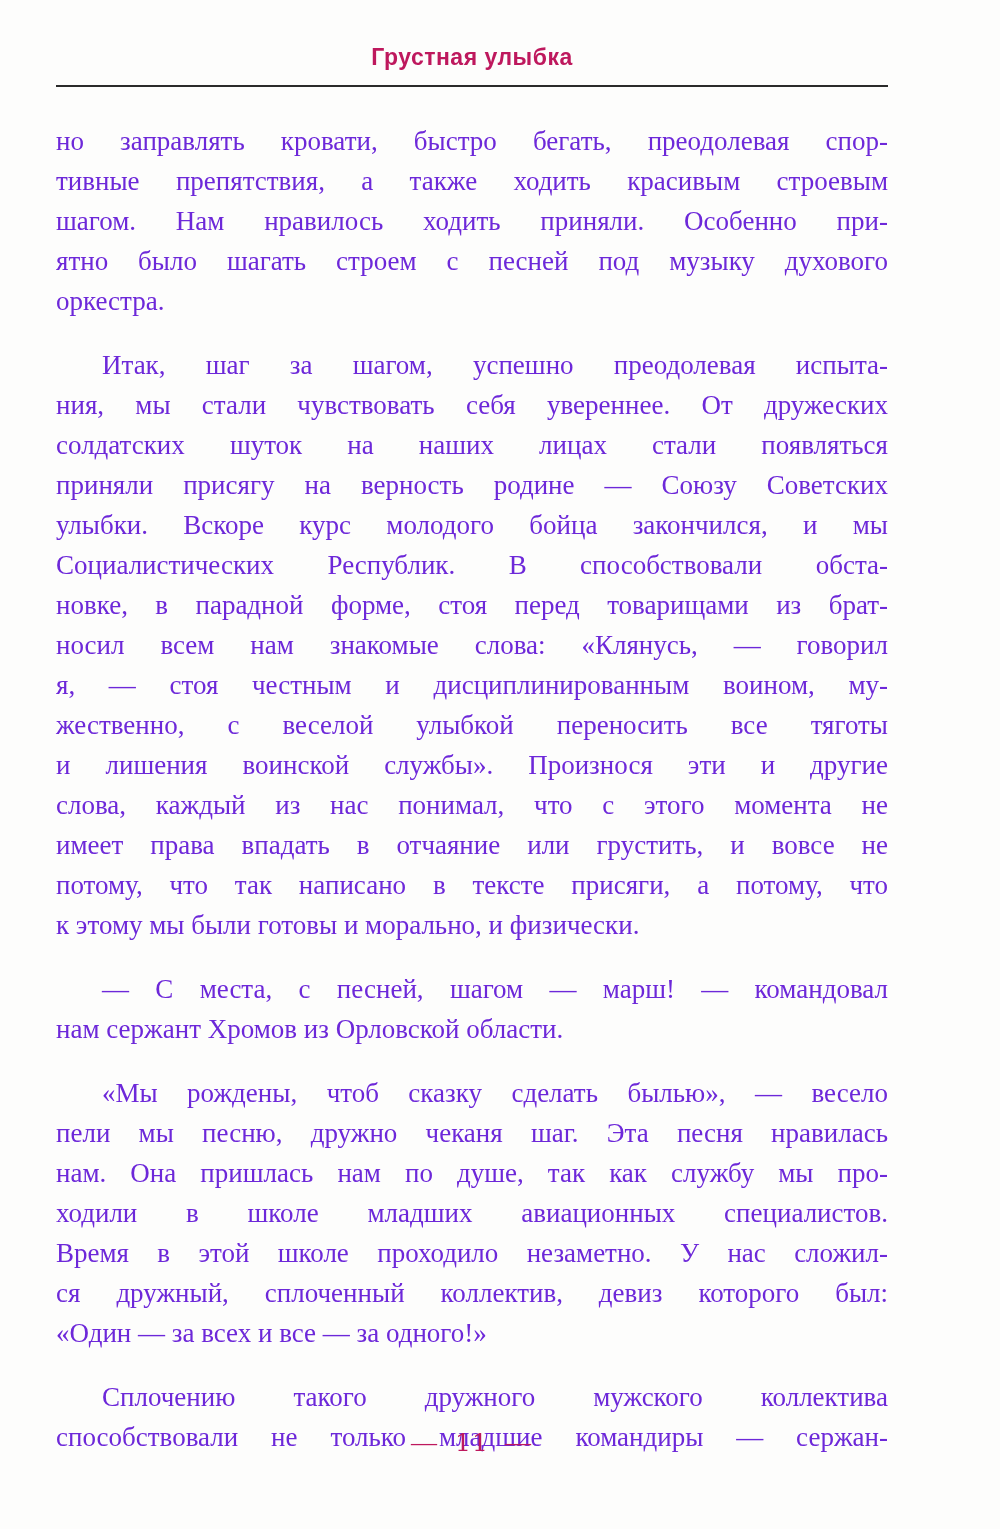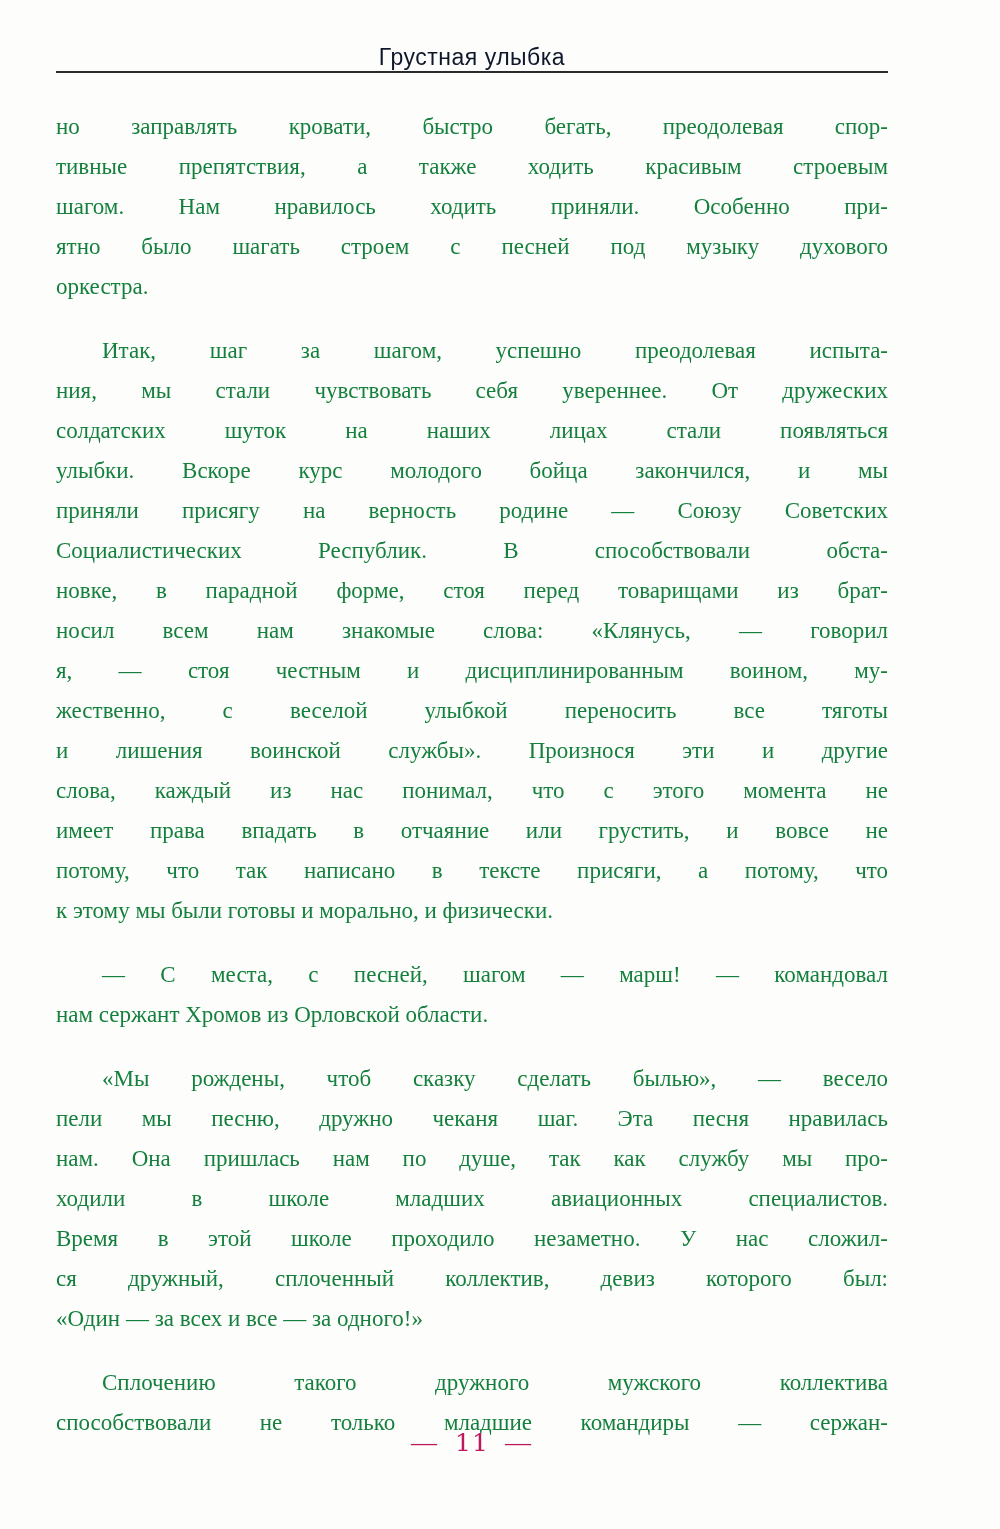--- a/index.html
+++ b/index.html
@@ -16,31 +16,33 @@
     width: 1000px;
     height: 1529px;
     box-sizing: border-box;
     padding: 44px 112px 0 56px;
   }
   .running-head {
     text-align: center;
     font-family: "Liberation Sans", "DejaVu Sans", sans-serif;
     font-size: 23px;
     letter-spacing: 0.5px;
-    color: #0f172a;
+    color: #be185d;
+    margin-bottom: 14px;
+    font-weight: bold;
   }
   .head-rule {
     border: none;
     border-top: 2px solid #2a2a2a;
     margin: 0 0 34px 0;
   }
   .body-text {
-    font-size: 23px;
+    font-size: 27px;
     line-height: 40px;
-    color: #15803d;
+    color: #6d28d9;
   }
   .para { margin: 0; }
   .line {
     text-align: justify;
     text-align-last: justify;
     white-space: normal;
   }
   .line.ragged { text-align-last: left; }
   .line.first { text-indent: 46px; margin-top: 24px; }
   .footer {
@@ -74,22 +76,22 @@
         <div class="line">но заправлять кровати, быстро бегать, преодолевая спор-</div>
         <div class="line">тивные препятствия, а также ходить красивым строевым</div>
         <div class="line">шагом. Нам нравилось ходить приняли. Особенно при-</div>
         <div class="line">ятно было шагать строем с песней под музыку духового</div>
         <div class="line ragged">оркестра.</div>
       </div>
       <div class="para">
         <div class="line first">Итак, шаг за шагом, успешно преодолевая испыта-</div>
         <div class="line">ния, мы стали чувствовать себя увереннее. От дружеских</div>
         <div class="line">солдатских шуток на наших лицах стали появляться</div>
+        <div class="line">приняли присягу на верность родине — Союзу Советских</div>
         <div class="line">улыбки. Вскоре курс молодого бойца закончился, и мы</div>
-        <div class="line">приняли присягу на верность родине — Союзу Советских</div>
         <div class="line">Социалистических Республик. В способствовали обста-</div>
         <div class="line">новке, в парадной форме, стоя перед товарищами из брат-</div>
         <div class="line">носил всем нам знакомые слова: «Клянусь, — говорил</div>
         <div class="line">я, — стоя честным и дисциплинированным воином, му-</div>
         <div class="line">жественно, с веселой улыбкой переносить все тяготы</div>
         <div class="line">и лишения воинской службы». Произнося эти и другие</div>
         <div class="line">слова, каждый из нас понимал, что с этого момента не</div>
         <div class="line">имеет права впадать в отчаяние или грустить, и вовсе не</div>
         <div class="line">потому, что так написано в тексте присяги, а потому, что</div>
         <div class="line ragged">к этому мы были готовы и морально, и физически.</div>

